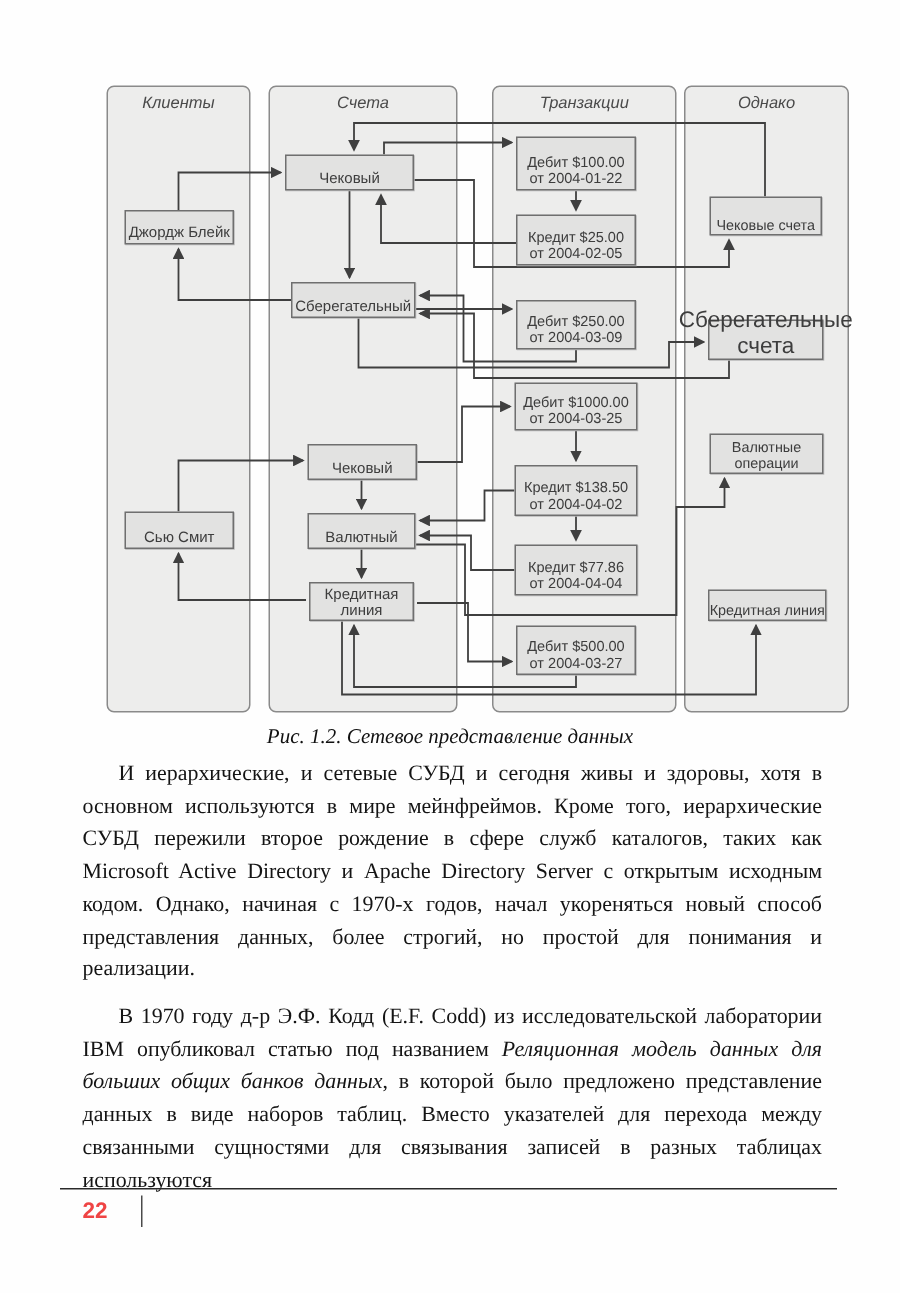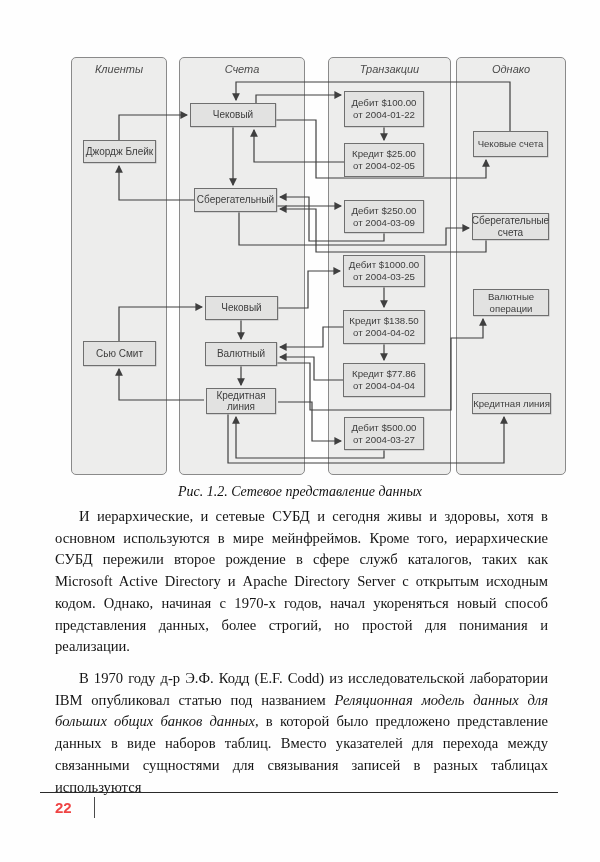--- a/index.html
+++ b/index.html
@@ -14,21 +14,21 @@
     z-index:1;
   }
   .coltitle{
     position:absolute;top:5px;left:0;right:0;text-align:center;
     font:italic 11px "Liberation Sans", sans-serif;color:#4a4a4a;
   }
   .wires{position:absolute;left:0;top:0;z-index:2;}
   .wires polyline{fill:none;stroke:#3f3f3f;stroke-width:1.2;}
   .node{
     position:absolute;z-index:3;background:#e2e2e1;border:1.3px solid #6f6f6f;
-    display:flex;flex-direction:column;align-items:center;justify-content:center;
+    display:flex;flex-direction:column;align-items:center;justify-content:flex-end;
     font:10px/1.2 "Liberation Sans", sans-serif;color:#3d3d3d;text-align:center;
     box-sizing:border-box;box-shadow:0.5px 0.5px 0 #b8b8b8;
   }
   .txn{font-size:9.7px;}
   .nowrap{white-space:nowrap;}
   .caption{
     position:absolute;left:0;top:484px;width:100%;text-align:center;
     font:italic 14px "Liberation Serif", serif;color:#101010;
   }
   
@@ -150,21 +150,21 @@
       <span>от 2004-04-04</span>
     </div>
     <div class="node txn" style="left:328px;top:417px;width:80px;height:33px">
       <span>Дебит $500.00</span>
       <span>от 2004-03-27</span>
     </div>
 
     <div class="node nowrap" style="left:457px;top:131px;width:75px;height:26px;font-size:9.6px">
       <span>Чековые счета</span>
     </div>
-    <div class="node" style="left:456px;top:213px;width:77px;height:27px;font-size:10px;line-height:1.15">
+    <div class="node" style="left:456px;top:213px;width:77px;height:27px;font-size:15px;line-height:1.15">
       <span>Сберегательные счета</span>
     </div>
     <div class="node" style="left:457px;top:289px;width:76px;height:27px;font-size:9.6px;line-height:1.15">
       <span>Валютные операции</span>
     </div>
     <div class="node nowrap" style="left:456px;top:393px;width:79px;height:21px;font-size:9.6px">
       <span>Кредитная линия</span>
     </div>
 
   </div>

